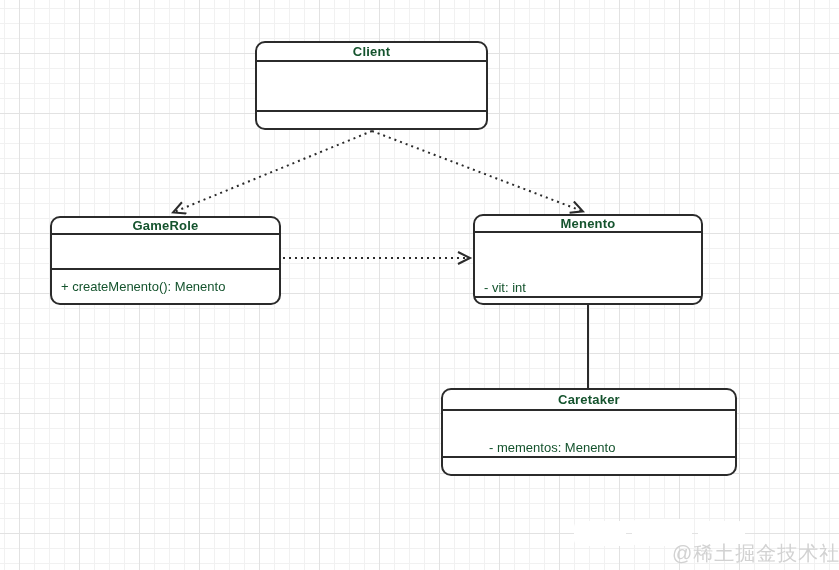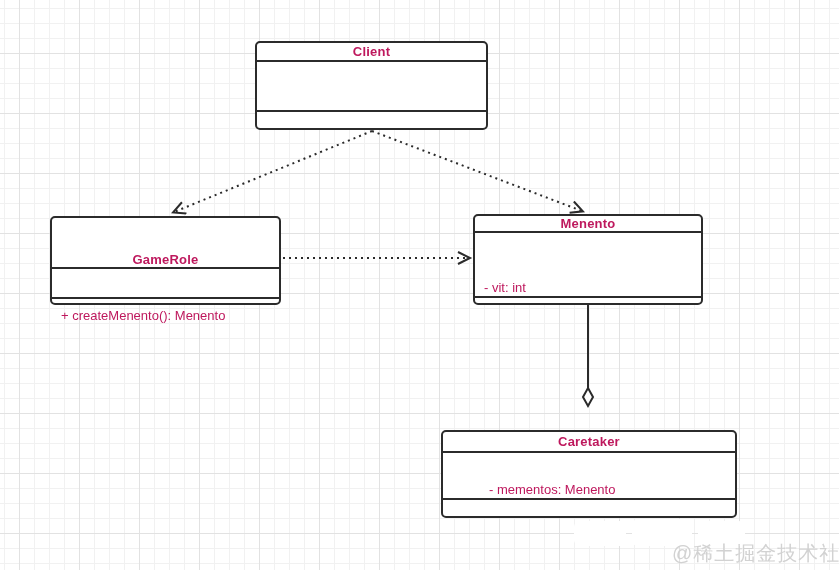--- a/index.html
+++ b/index.html
@@ -27,22 +27,22 @@
     width: 839px; height: 570px;
     pointer-events: none;
   }
 
   .uml-class {
     position: absolute;
     display: flex;
     flex-direction: column;
     background: #ffffff;
     border: 2px solid #2b2b2b;
-    border-radius: 5px;
-    color: #be185d;
+    border-radius: 10px;
+    color: #14532d;
   }
   .uml-title {
     display: flex;
     align-items: center;
     justify-content: center;
     font-weight: bold;
     font-size: 13px;
     border-bottom: 2px solid #2b2b2b;
     letter-spacing: 0.2px;
   }
@@ -107,36 +107,36 @@
     <polygon points="588,388 593,397 588,406 583,397" fill="#ffffff" stroke="#2b2b2b" stroke-width="2"></polygon>
   </svg>
 
   <div class="uml-class" style="left:255px; top:41px; width:233px; height:89px;">
     <div class="uml-title" style="height:27px;">Client</div>
     <div class="uml-attrs" style="height:33px;"></div>
     <div class="uml-methods"></div>
   </div>
 
   <div class="uml-class" style="left:50px; top:216px; width:231px; height:89px;">
-    <div class="uml-title" style="height:28px;margin-top:34px;">GameRole</div>
+    <div class="uml-title" style="height:28px;">GameRole</div>
     <div class="uml-attrs" style="height:31px;"></div>
     <div class="uml-methods">
       <span>+ createMenento(): Menento</span>
     </div>
   </div>
 
   <div class="uml-class" style="left:473px; top:214px; width:230px; height:91px;gap:18px;">
     <div class="uml-title" style="height:27px;">Menento</div>
     <div class="uml-attrs" style="height:36px;">
       <span>- vit: int</span>
     </div>
     <div class="uml-methods"></div>
   </div>
 
-  <div class="uml-class" style="left:441px; top:430px; width:296px; height:88px;">
+  <div class="uml-class" style="left:441px; top:388px; width:296px; height:88px;">
     <div class="uml-title" style="height:28px;">Caretaker</div>
     <div class="uml-attrs" style="height:26px;padding-left:46px;">
       <span>- mementos: Menento</span>
     </div>
     <div class="uml-methods"></div>
   </div>
 
   <div class="white-smudge smudge-1"></div>
   <div class="white-smudge smudge-2"></div>
   <div class="white-smudge smudge-3"></div>

